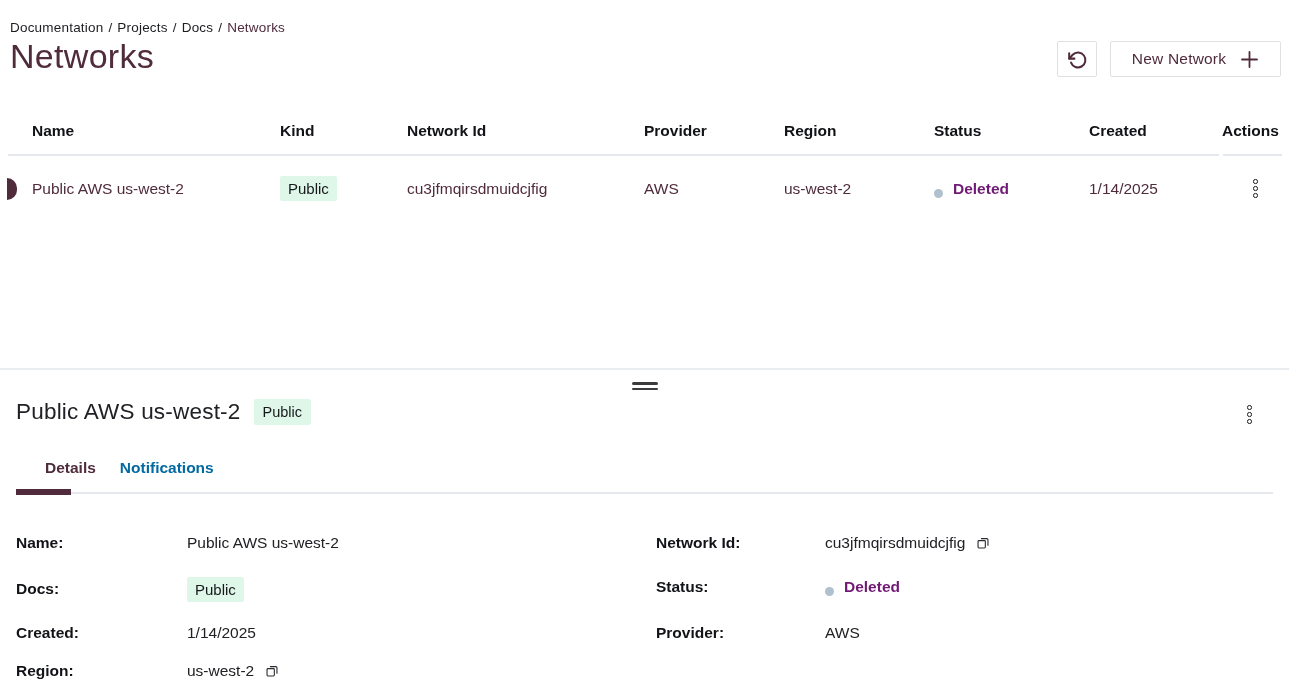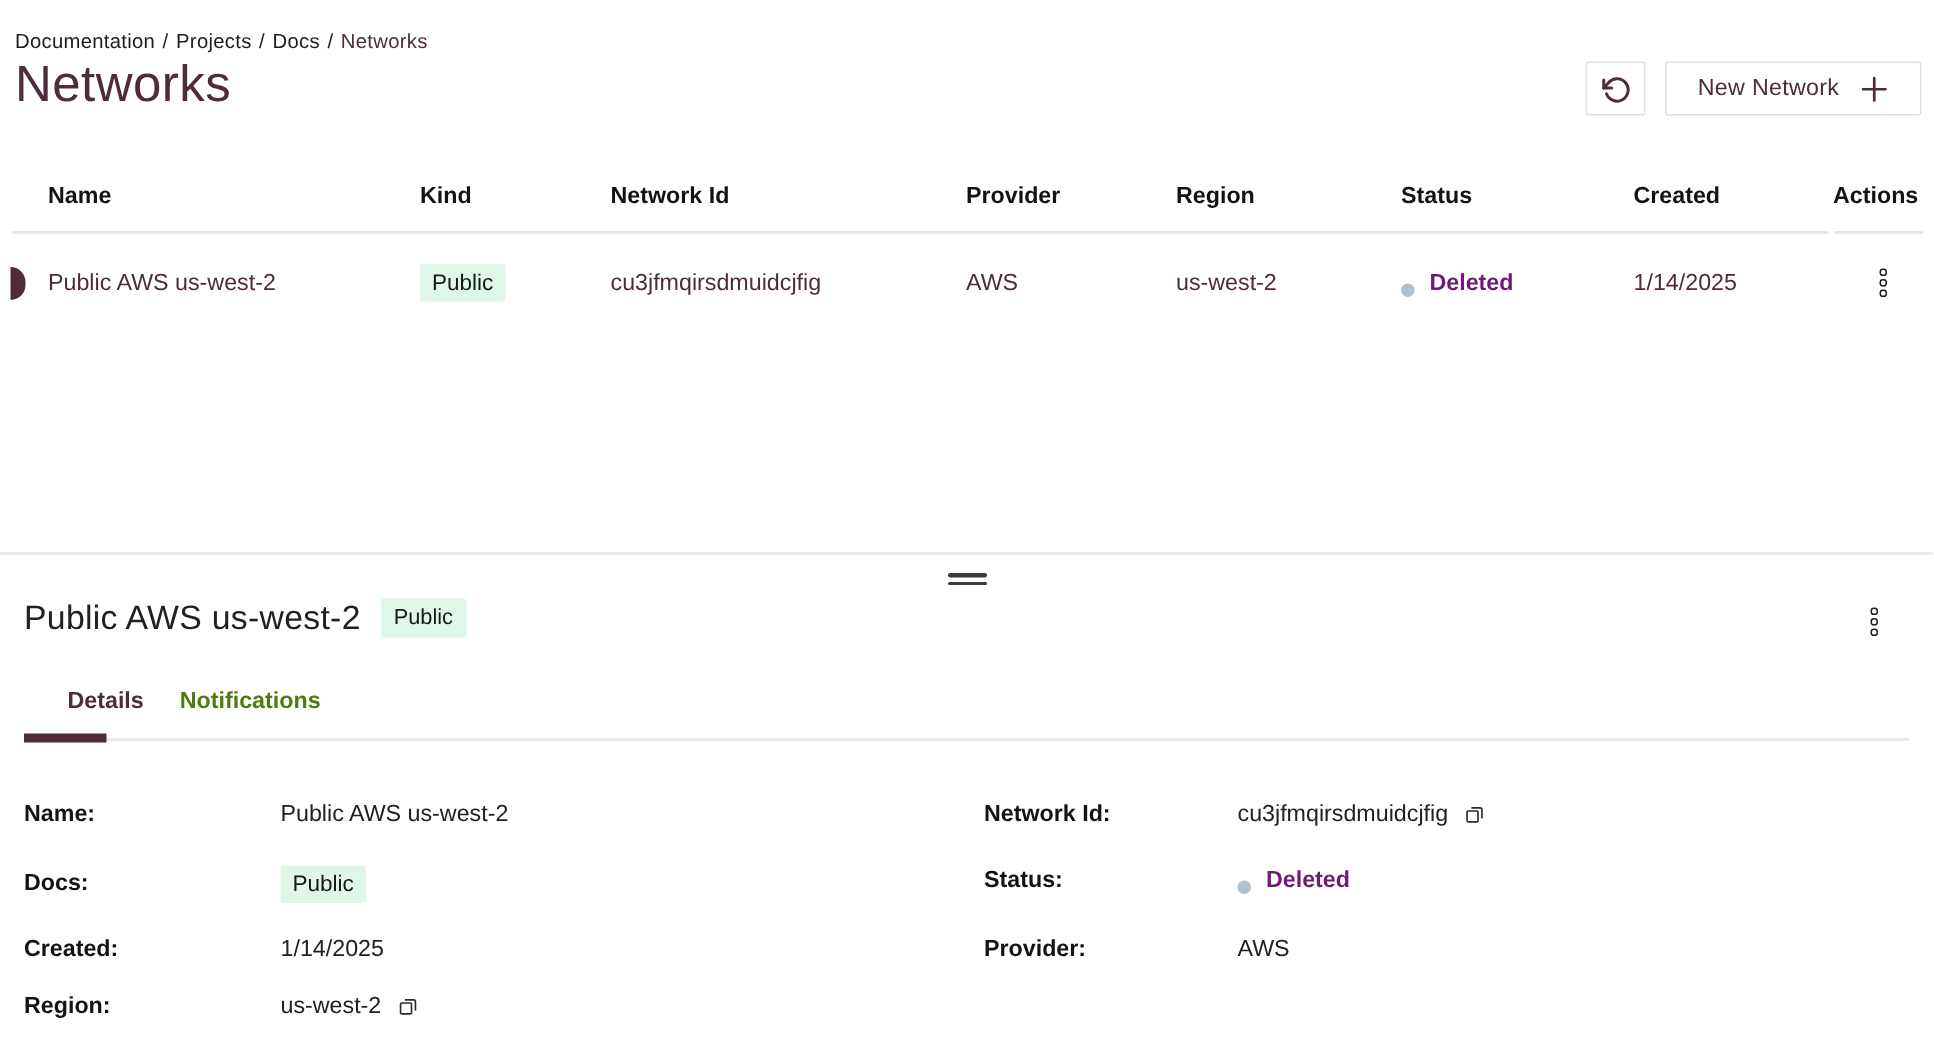--- a/index.html
+++ b/index.html
@@ -49,21 +49,21 @@
   
   .panel { left:0; top:368px; width:1289px; height:332px; border-top:2px solid #e9edf0; background:#fff; }
   .handle { left:632px; top:380px; width:26px; cursor:row-resize; }
   .handle i { display:block; height:2.6px; background:#3b3b3d; border-radius:2px; margin-bottom:3px; }
   .panel-title-row { left:16px; top:397px; display:flex; align-items:center; gap:13px; }
   .panel-title { font-size:22.5px; font-weight:400; color:#202125; letter-spacing:.2px; }
   .panel-badge { background:#def7e8; color:#17181c; font-size:14.5px; padding:5px 9px; border-radius:2px; }
   .panel-kebab { left:1243px; top:399px; }
 
   .tabs { left:17px; top:457px; display:flex; gap:24px; font-size:15.5px; font-weight:700; }
-  .tab { cursor:pointer; color:#4d7c0f; padding-bottom:6px; }
+  .tab { cursor:pointer; color:#0369a1; padding-bottom:6px; }
   .tab.active { color:#4f2b3b;margin-left:28px; }
   .tabs-line { left:16px; top:490px; width:1257px; height:1.5px; background:#e4e8ec; }
   .tab-active-bar { left:16px; top:487px; width:55px; height:6px; background:#4f2b3b; }
 
   
   .frow { display:flex; align-items:center; font-size:15.5px; color:#202125; }
   .flabel { font-weight:700; color:#121317; flex:none; }
   .frow.left .flabel { width:171px; }
   .frow.right .flabel { width:169px; }
   .copy-btn { background:none; border:none; cursor:pointer; display:inline-flex; align-items:center; margin-left:11px; padding:0; }

